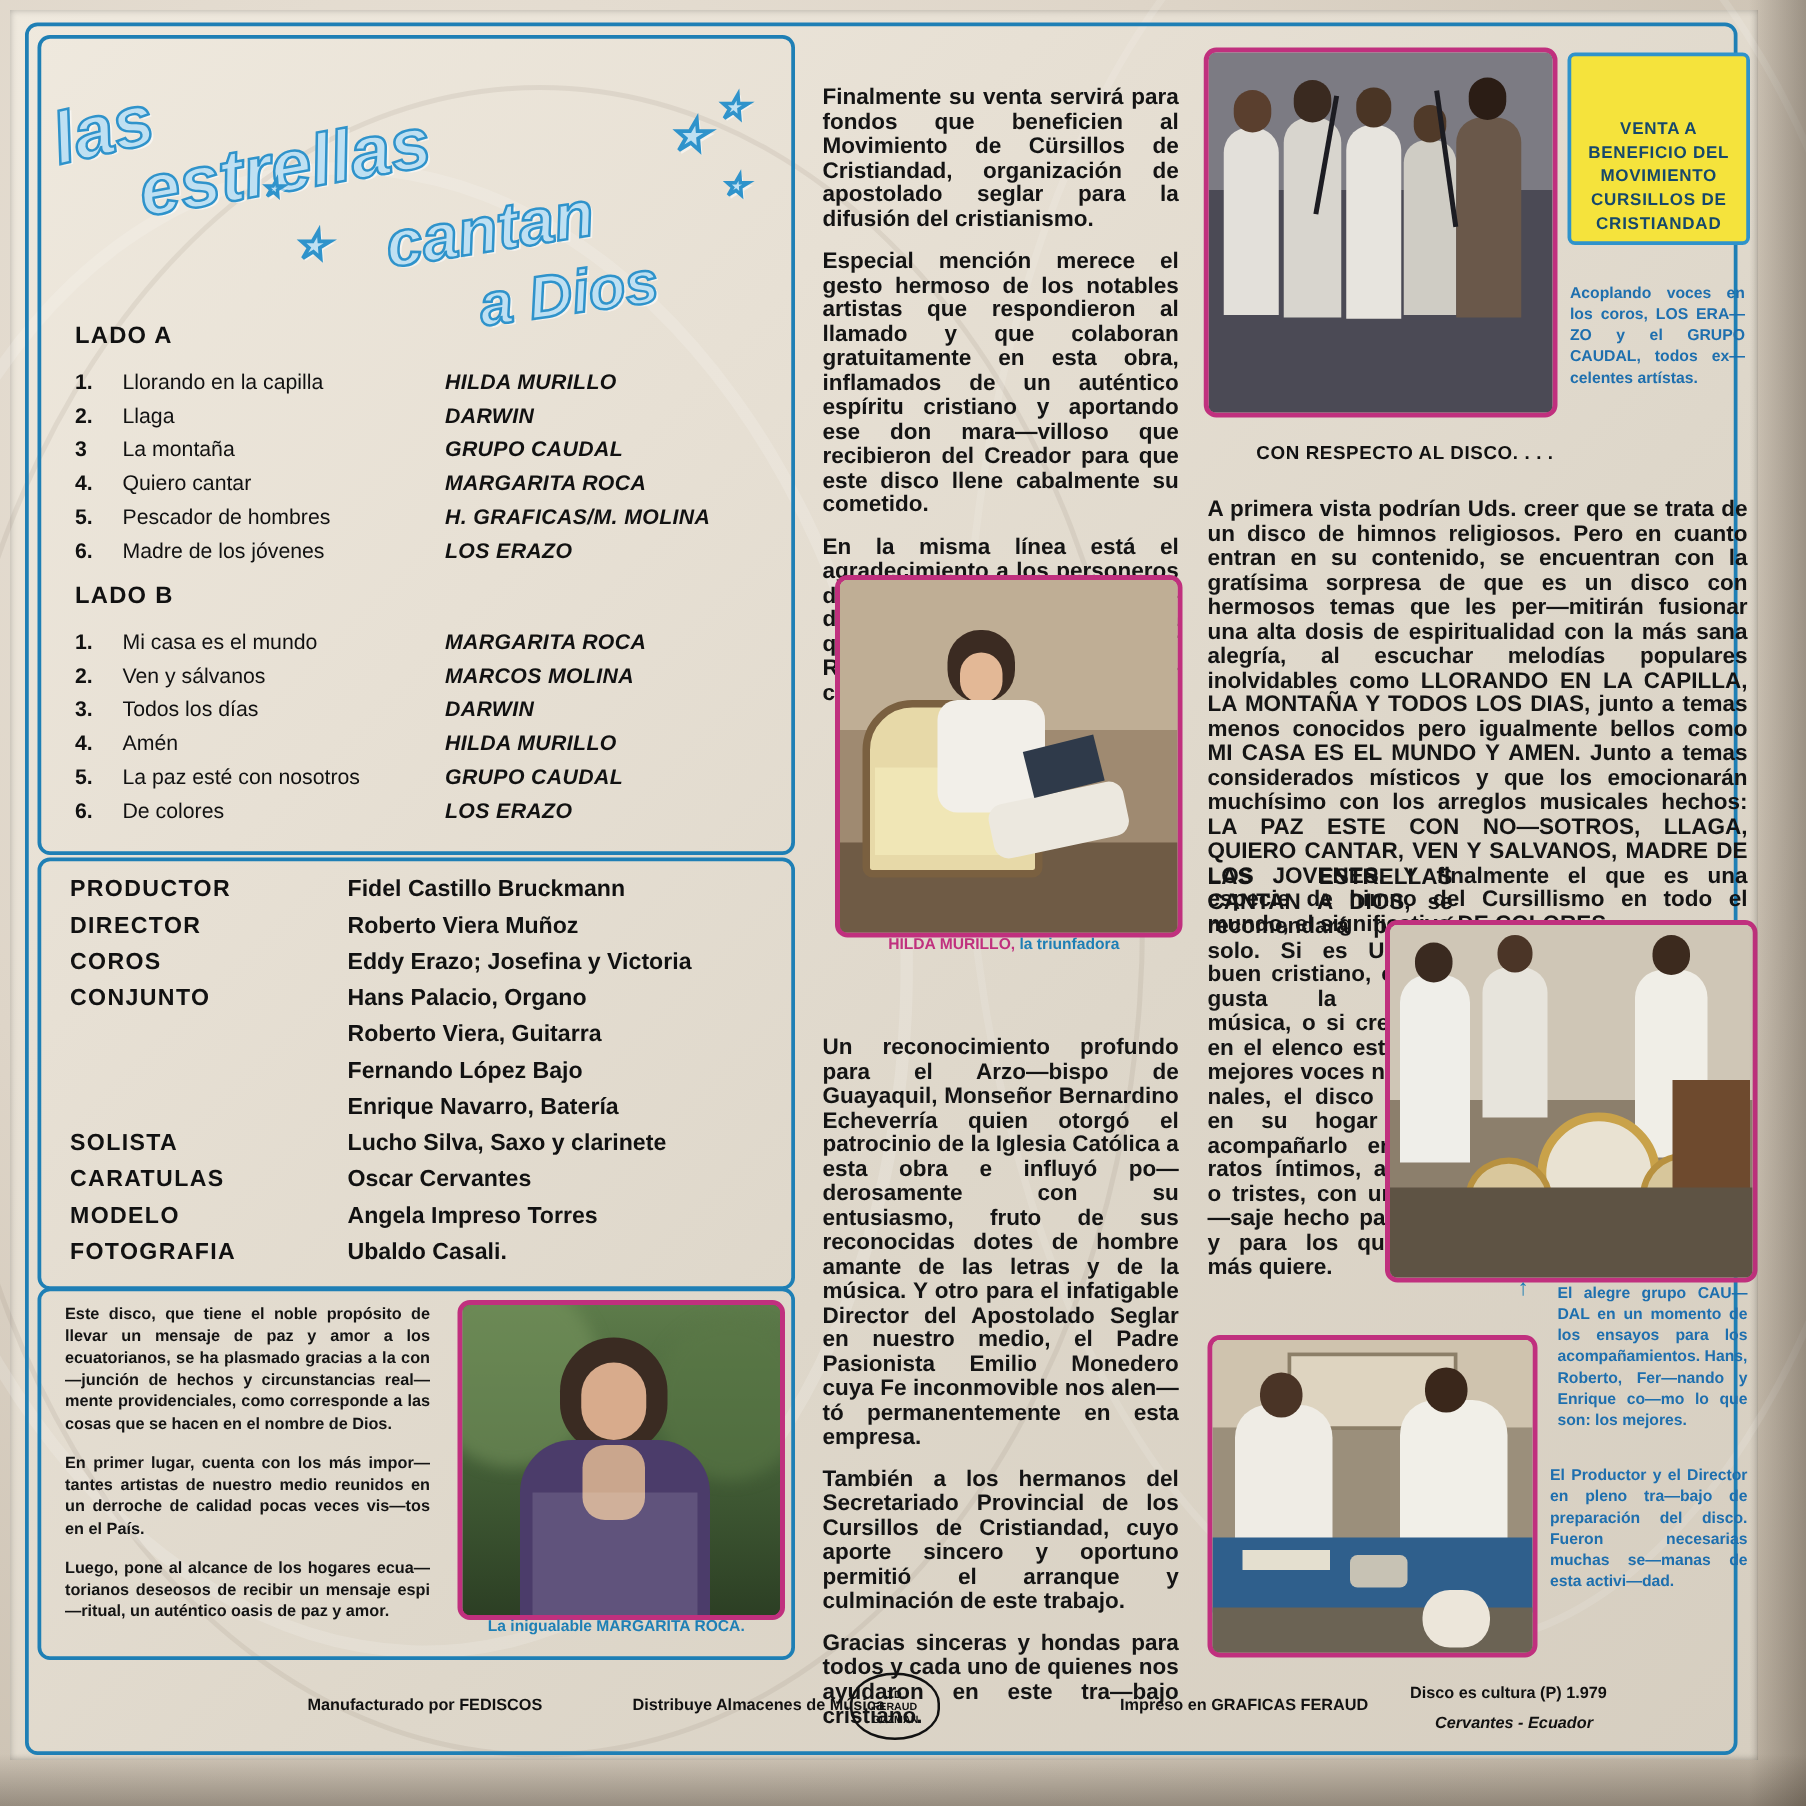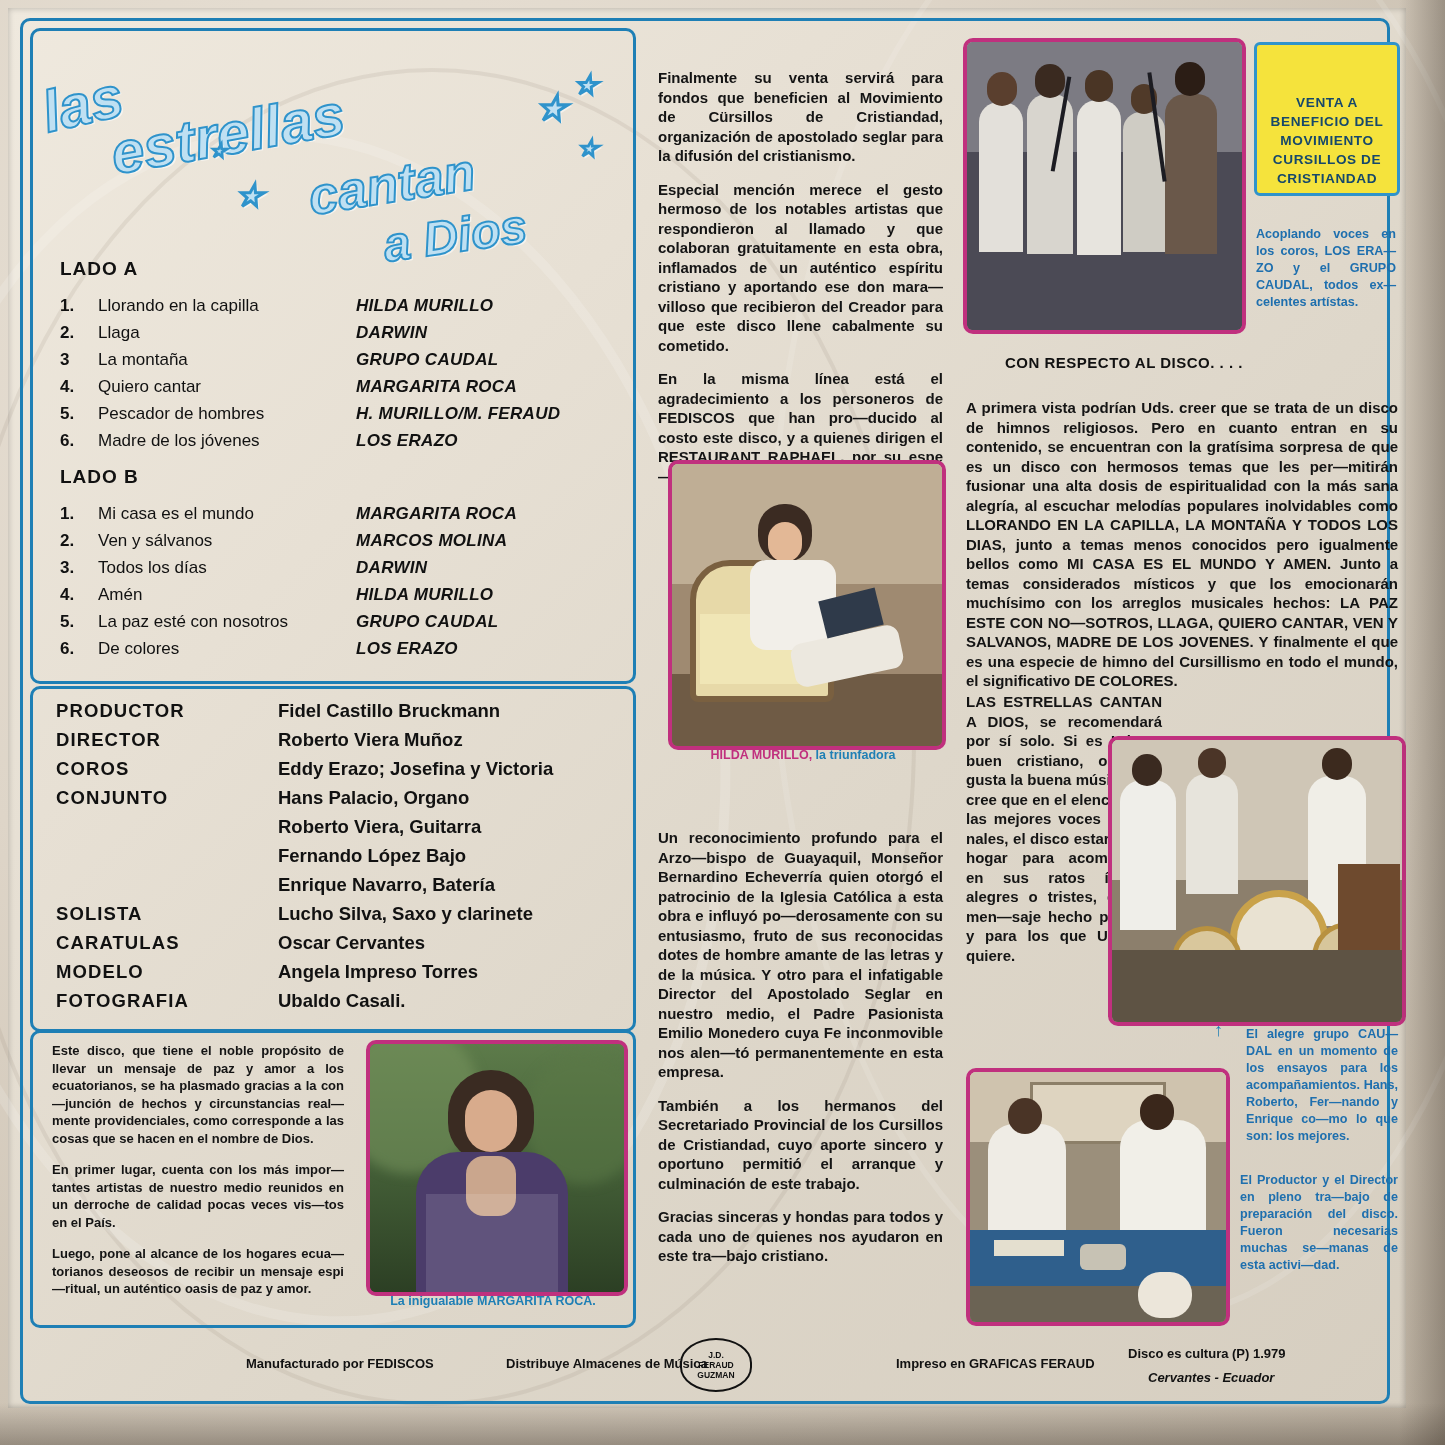--- a/index.html
+++ b/index.html
@@ -29,21 +29,21 @@
 
   
   .bluebox{
     position:absolute;border:3px solid #1e7fb5;border-radius:10px;
   }
   .pinkbox{
     position:absolute;border:4px solid #c0307e;border-radius:10px;overflow:hidden;
   }
   .heading{font-weight:bold;letter-spacing:.5px;margin-left:39px;}
   p.body{
-    margin:0 0 14px 0;font-size:15px;line-height:19.5px;color:#141414;
+    margin:0 0 14px 0;font-size:18px;line-height:19.5px;color:#141414;
     text-align:justify;font-weight:bold;
   }
   .tracklabel{font-size:19px;font-weight:bold;letter-spacing:1px;color:#111;}
   .tr{display:flex;font-size:17px;line-height:27px;color:#111;}
   .tr .no{width:38px;font-weight:bold;}
   .tr .ti{width:258px;}
   .tr .ar{font-weight:bold;letter-spacing:.3px;font-style:italic;}
   .credit{display:flex;font-size:18.5px;line-height:29px;color:#111;}
   .credit .k{width:222px;font-weight:bold;letter-spacing:1.1px;}
   .credit .v{font-weight:bold;}
@@ -142,21 +142,21 @@
           <span class="ar">GRUPO CAUDAL</span>
         </div>
       <div class="tr">
           <span class="no">4.</span>
           <span class="ti">Quiero cantar</span>
           <span class="ar">MARGARITA ROCA</span>
         </div>
       <div class="tr">
           <span class="no">5.</span>
           <span class="ti">Pescador de hombres</span>
-          <span class="ar">H. MURILLO/M. FERAUD</span>
+          <span class="ar">H. GRAFICAS/M. MOLINA</span>
         </div>
       <div class="tr">
           <span class="no">6.</span>
           <span class="ti">Madre de los jóvenes</span>
           <span class="ar">LOS ERAZO</span>
         </div>
     </div>
 
     <div style="position:absolute;left:52px;top:458px;width:545px;">
       <div class="tracklabel">LADO B</div>

